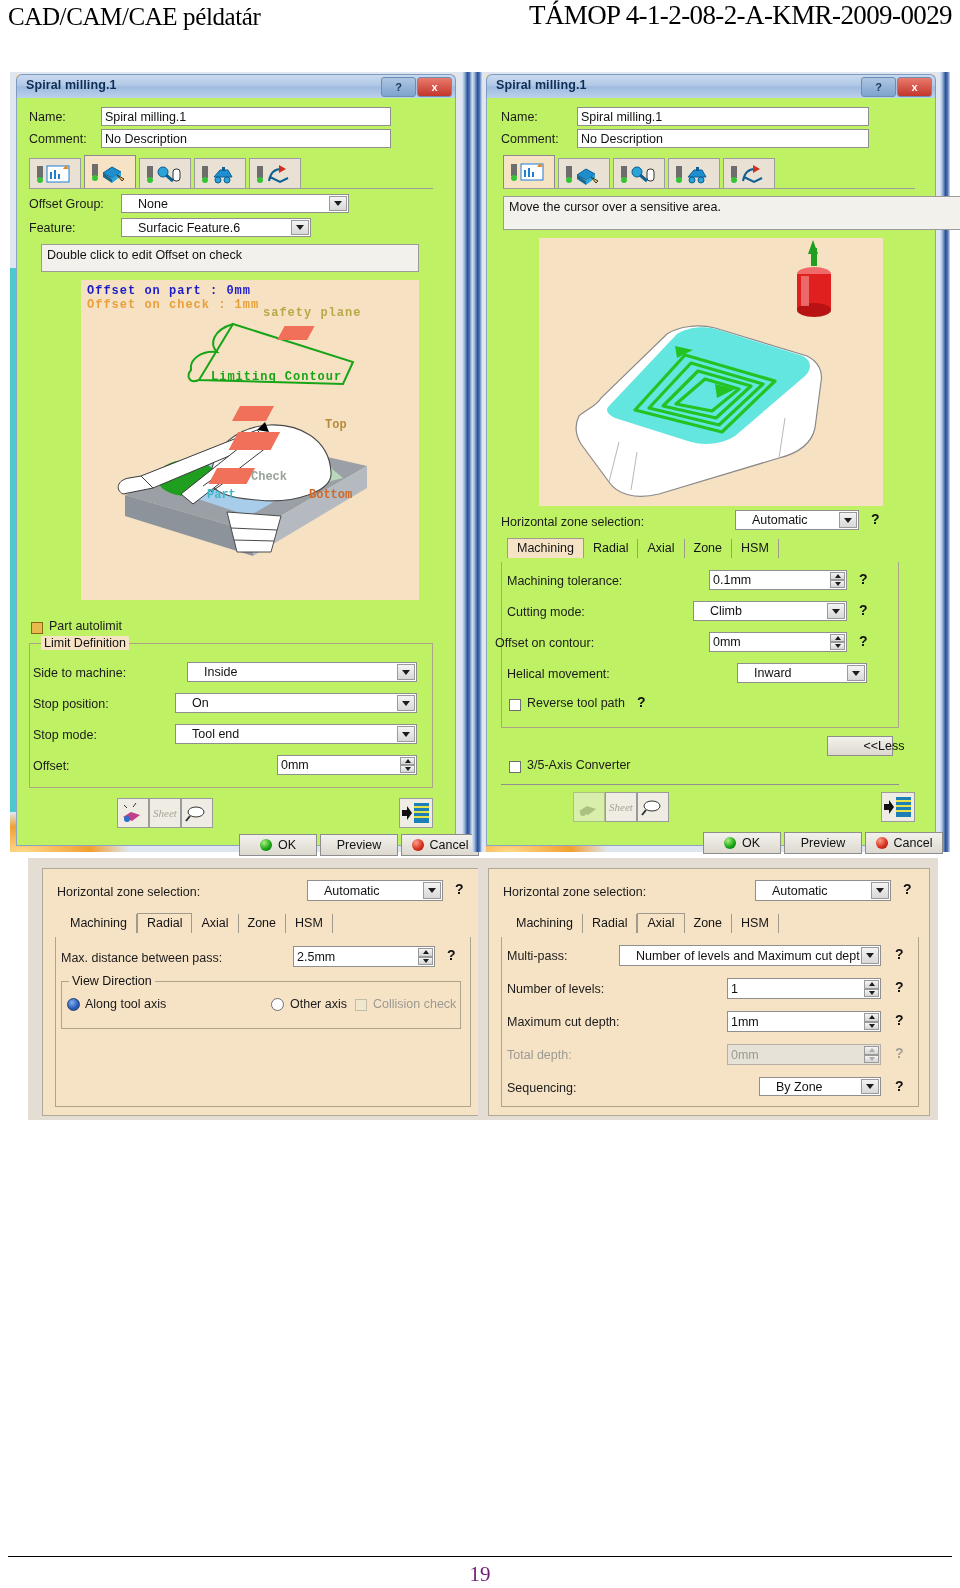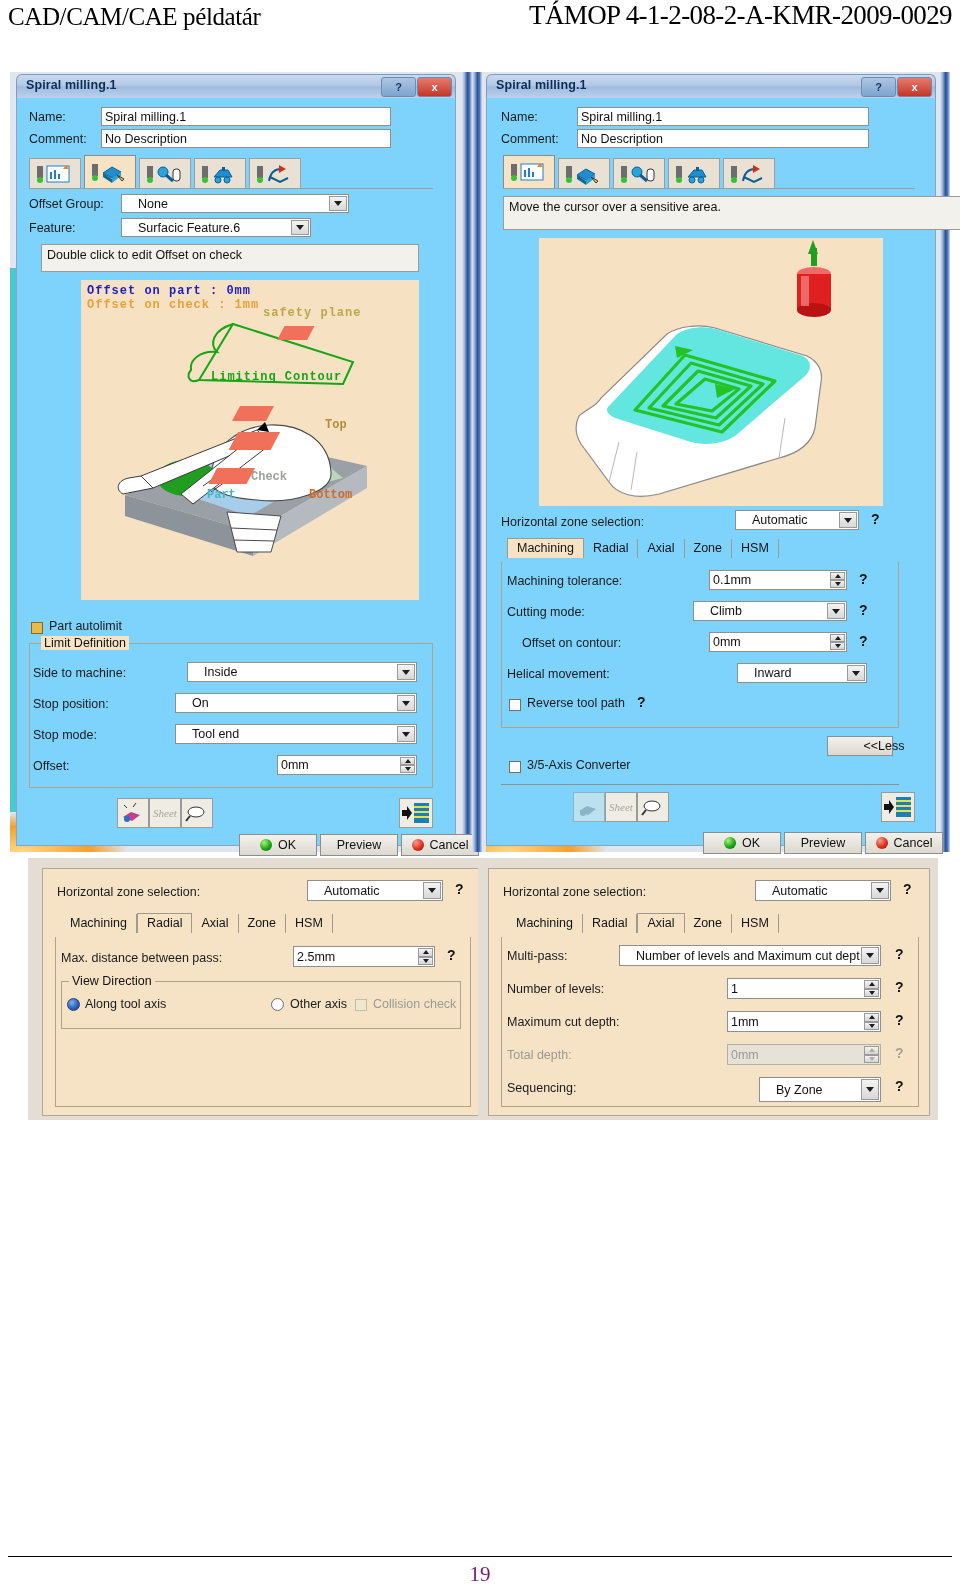--- a/index.html
+++ b/index.html
@@ -29,21 +29,21 @@
     border:1px solid #7d9bc1;border-bottom:none;
     border-top-left-radius:6px;border-top-right-radius:6px;
   }
   .titlebar .tb-text{position:absolute;left:9px;top:3px;font-size:12.5px;color:#0d2d55;font-weight:600;letter-spacing:.1px;}
   .tbbtns{position:absolute;right:3px;top:2px;height:19px;display:flex;}
   .tbbtn{width:33px;height:18px;border:1px solid #6d8cb4;border-radius:3px;display:flex;align-items:center;justify-content:center;font-size:11px;color:#fff;font-weight:bold;}
   .tbbtn.help{background:linear-gradient(180deg,#aec6e3,#7ea3cd);color:#12355f;margin-right:1px;}
   .tbbtn.close{background:linear-gradient(180deg,#e87b6d,#c3362a);}
 
   .dlgbody{position:absolute;left:0;right:0;bottom:0;box-sizing:border-box;
-           background:#7dd3fc;border:1px solid #8aa4c4;border-top:none;}
+           background:#bef264;border:1px solid #8aa4c4;border-top:none;}
 
   .lbl{position:absolute;font-size:12.5px;color:#1b1b1b;white-space:nowrap;}
   .lbl.dim{color:#9a9a93;}
   .fld{position:absolute;box-sizing:border-box;background:#ffffff;border:1px solid #8f8f8f;
        font-size:12.5px;color:#111;padding:1px 3px;display:flex;align-items:center;}
   .fld.dimfld{background:#e6e2d8;color:#9a9a93;border-color:#b4b0a6;}
   .combo{position:absolute;box-sizing:border-box;background:#ffffff;border:1px solid #8f8f8f;
          font-size:12.5px;color:#111;display:flex;align-items:center;padding-left:16px;}
   .combo .arrowbox{position:absolute;right:1px;top:1px;bottom:1px;width:16px;
        background:linear-gradient(180deg,#f4f4f4,#d8d8d8);border:1px solid #9a9a9a;
@@ -477,21 +477,21 @@
 
         <div class="lbl" style="left:20px;top:507px;">Cutting mode:</div>
         <div class="combo" style="left:206px;top:503px;width:154px;height:20px;">
           <span>Climb</span>
           <span class="arrowbox">
               <i class="caret"></i>
             </span>
         </div>
         <div class="qm" style="left:372px;top:504px;">?</div>
 
-        <div class="lbl" style="left:35px;top:538px;">Offset on contour:</div>
+        <div class="lbl" style="left:8px;top:538px;">Offset on contour:</div>
         <div class="fld" style="left:222px;top:534px;width:138px;height:20px;">
           <span>0mm</span>
           <span class="spin">
               <div>
                 <i class="caret-up"></i>
               </div>
               <div>
                 <i class="caret-dn"></i>
               </div>
             </span>
@@ -672,21 +672,21 @@
               <i class="caret-up" style="border-bottom-color:#b0aca2;"></i>
             </div>
             <div>
               <i class="caret-dn" style="border-top-color:#b0aca2;"></i>
             </div>
           </span>
       </div>
       <div class="qm dim" style="left:406px;top:176px;">?</div>
 
       <div class="lbl" style="left:18px;top:212px;">Sequencing:</div>
-      <div class="combo" style="left:270px;top:208px;width:122px;height:25px;">
+      <div class="combo" style="left:270px;top:208px;width:122px;height:19px;">
         <span>By Zone</span>
         <span class="arrowbox">
             <i class="caret"></i>
           </span>
       </div>
       <div class="qm" style="left:406px;top:209px;">?</div>
     </div>
   </div>
 
 

